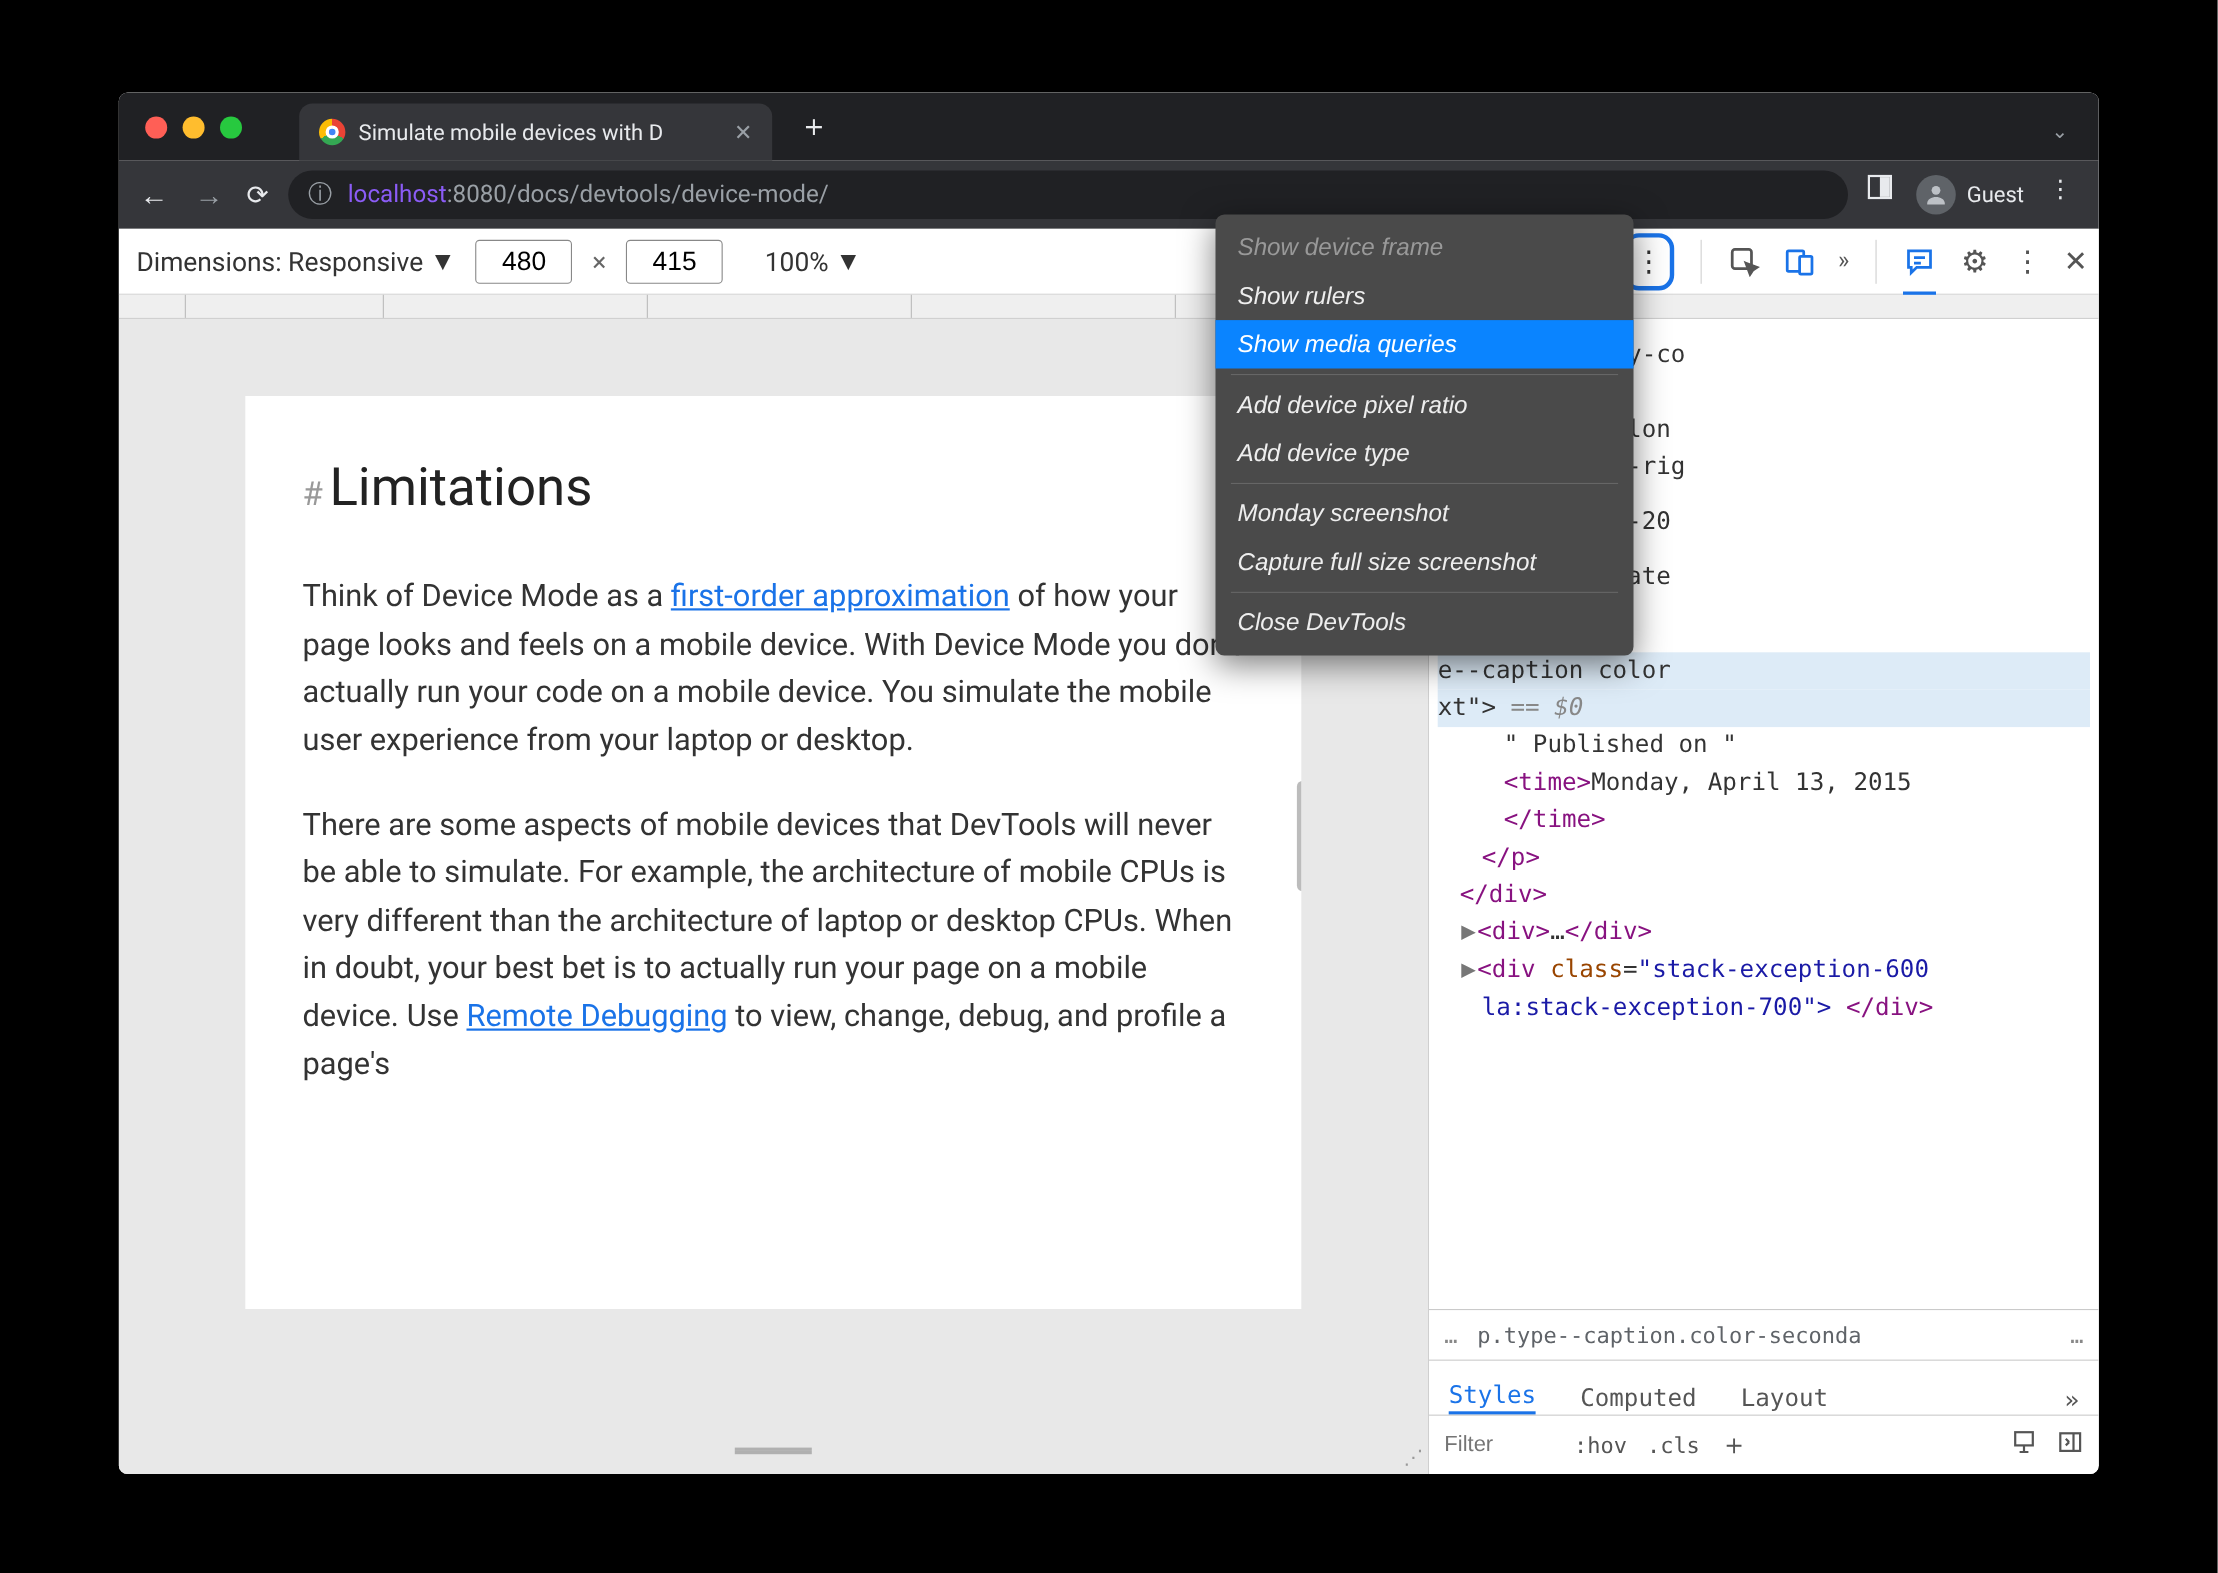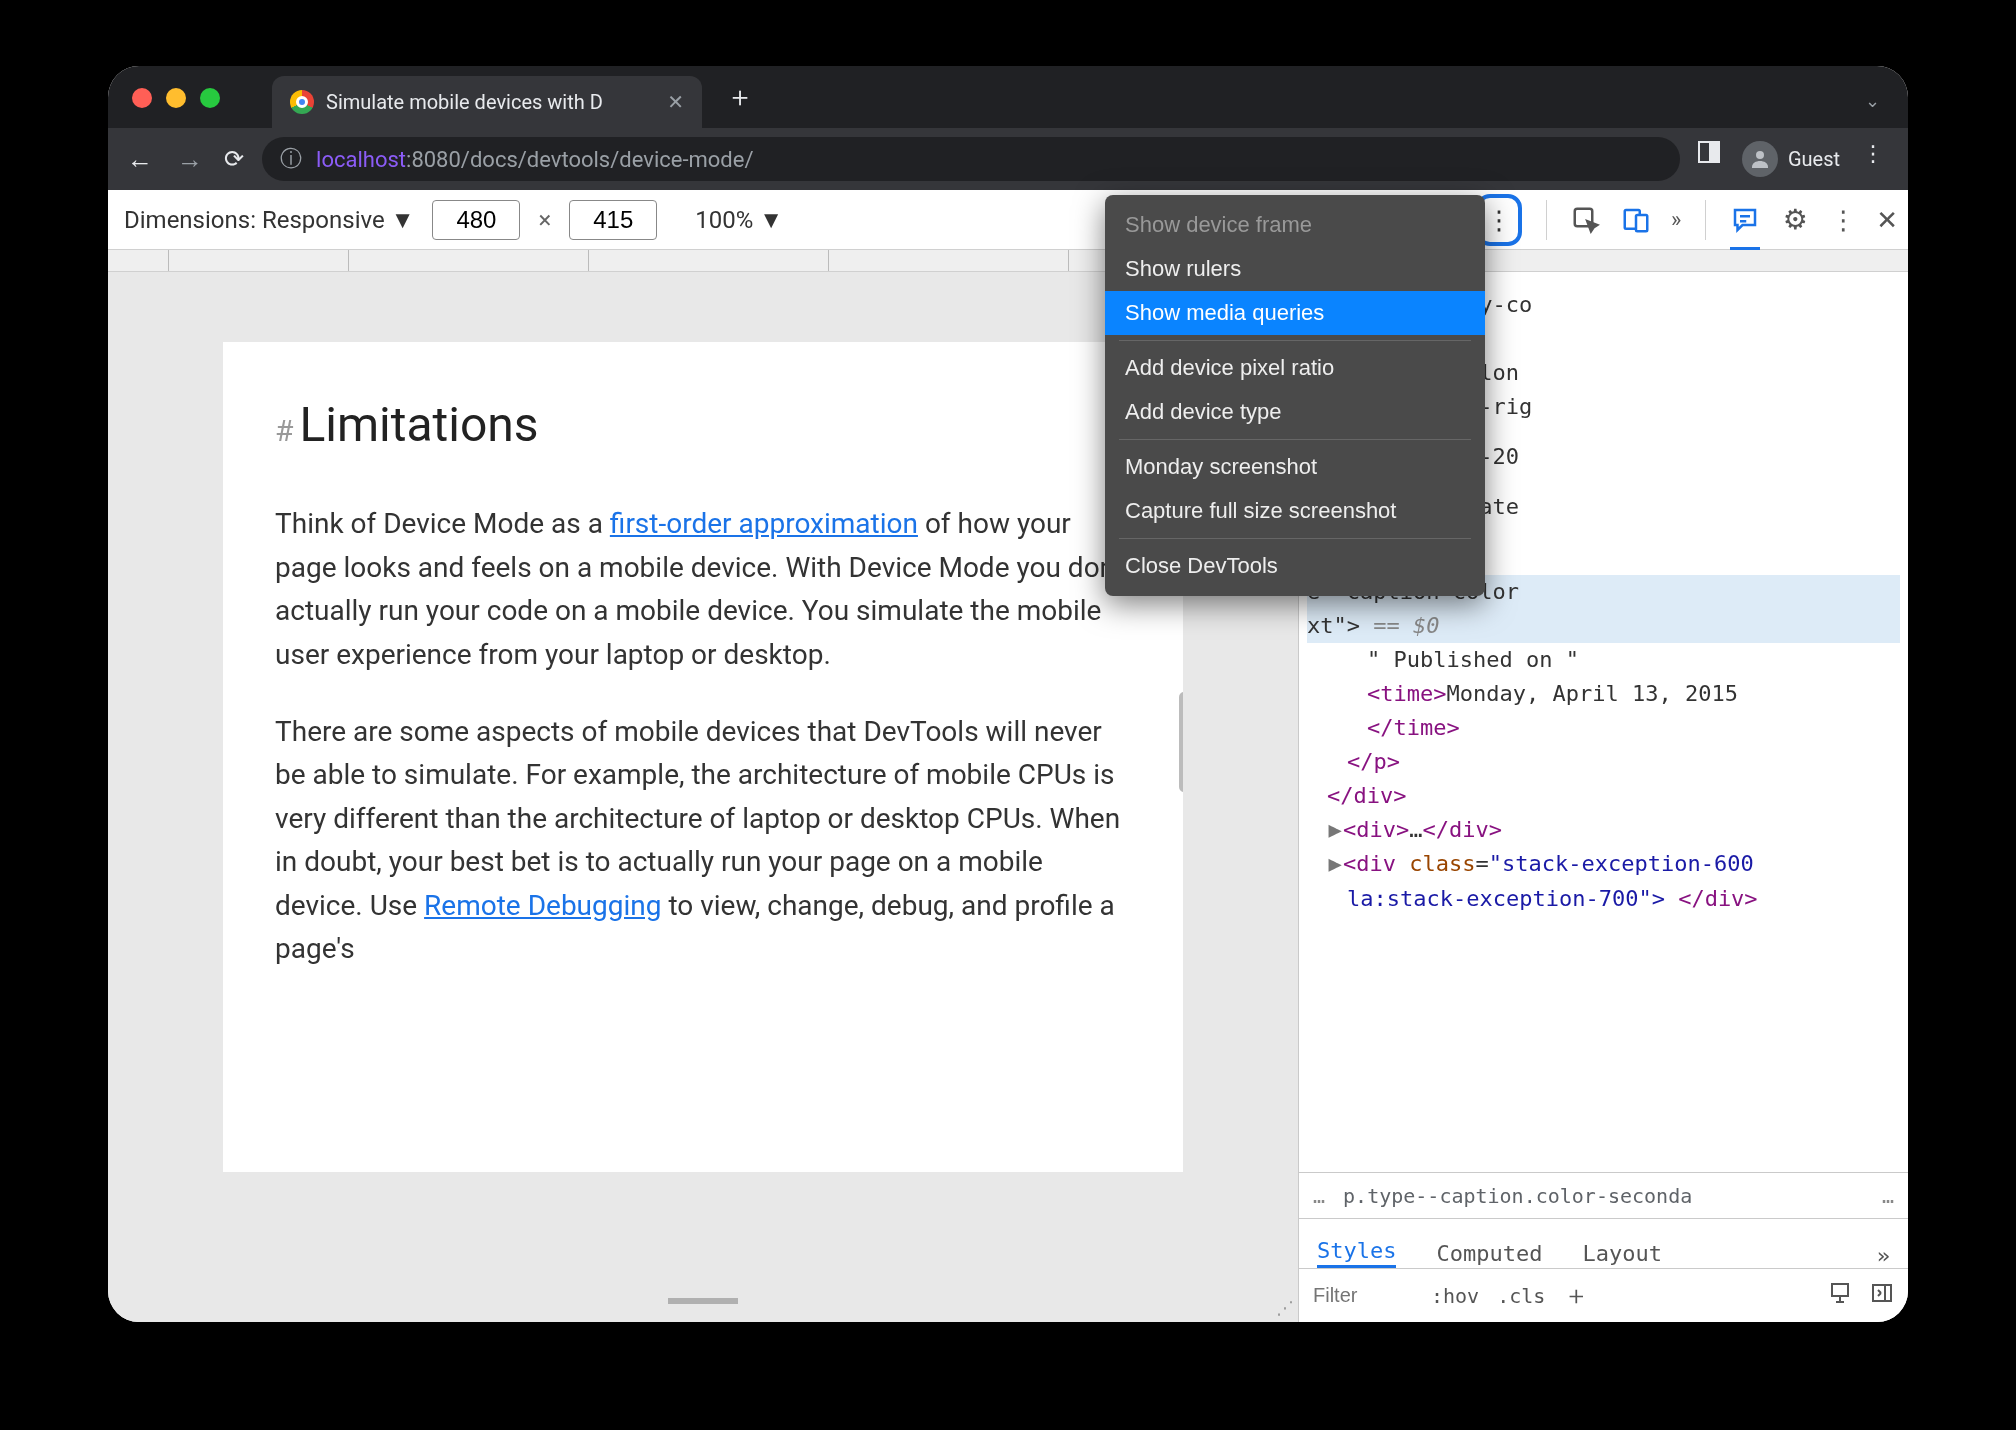--- a/index.html
+++ b/index.html
@@ -8,23 +8,23 @@
     font-family: -apple-system, BlinkMacSystemFont, "Segoe UI", Roboto, sans-serif;
     width: 2016px;
     height: 1430px;
     overflow: hidden;
     display: flex;
     align-items: flex-start;
     justify-content: center;
   }
   .window {
     width: 1800px;
-    margin-top: 66px;
+    margin-top: 84px;
     background: #fff;
-    border-radius: 31px;
+    border-radius: 8px;
     overflow: hidden;
     box-shadow: 0 30px 80px rgba(0,0,0,0.6);
   }
 
   
   .titlebar {
     height: 62px;
     background: #202124;
     display: flex;
     align-items: flex-end;
@@ -224,21 +224,21 @@
     width: 380px;
     background:#4a4a4a;
     color:#eee;
     border-radius:8px;
     padding:8px 0;
     font-family: -apple-system, sans-serif;
     font-size: 22px;
     box-shadow: 0 8px 30px rgba(0,0,0,0.5);
     z-index:50;
   }
-  .ctx-item { padding: 9px 20px; cursor:pointer; }
+  .ctx-item { padding: 9px 20px; cursor:pointer;font-style:italic; }
   .ctx-item.disabled { color:#999; }
   .ctx-item.highlight { background:#0a84ff; color:#fff; }
   .ctx-sep { height:1px; background:#666; margin:5px 14px; }
 
   
   .breadcrumb-bar {
     height:46px; border-top:1px solid #cacaca; display:flex; align-items:center;
     padding: 0 14px; font-size:20px; color:#555; gap:18px;
   }
   .bc-main { color:#5f6368; }

